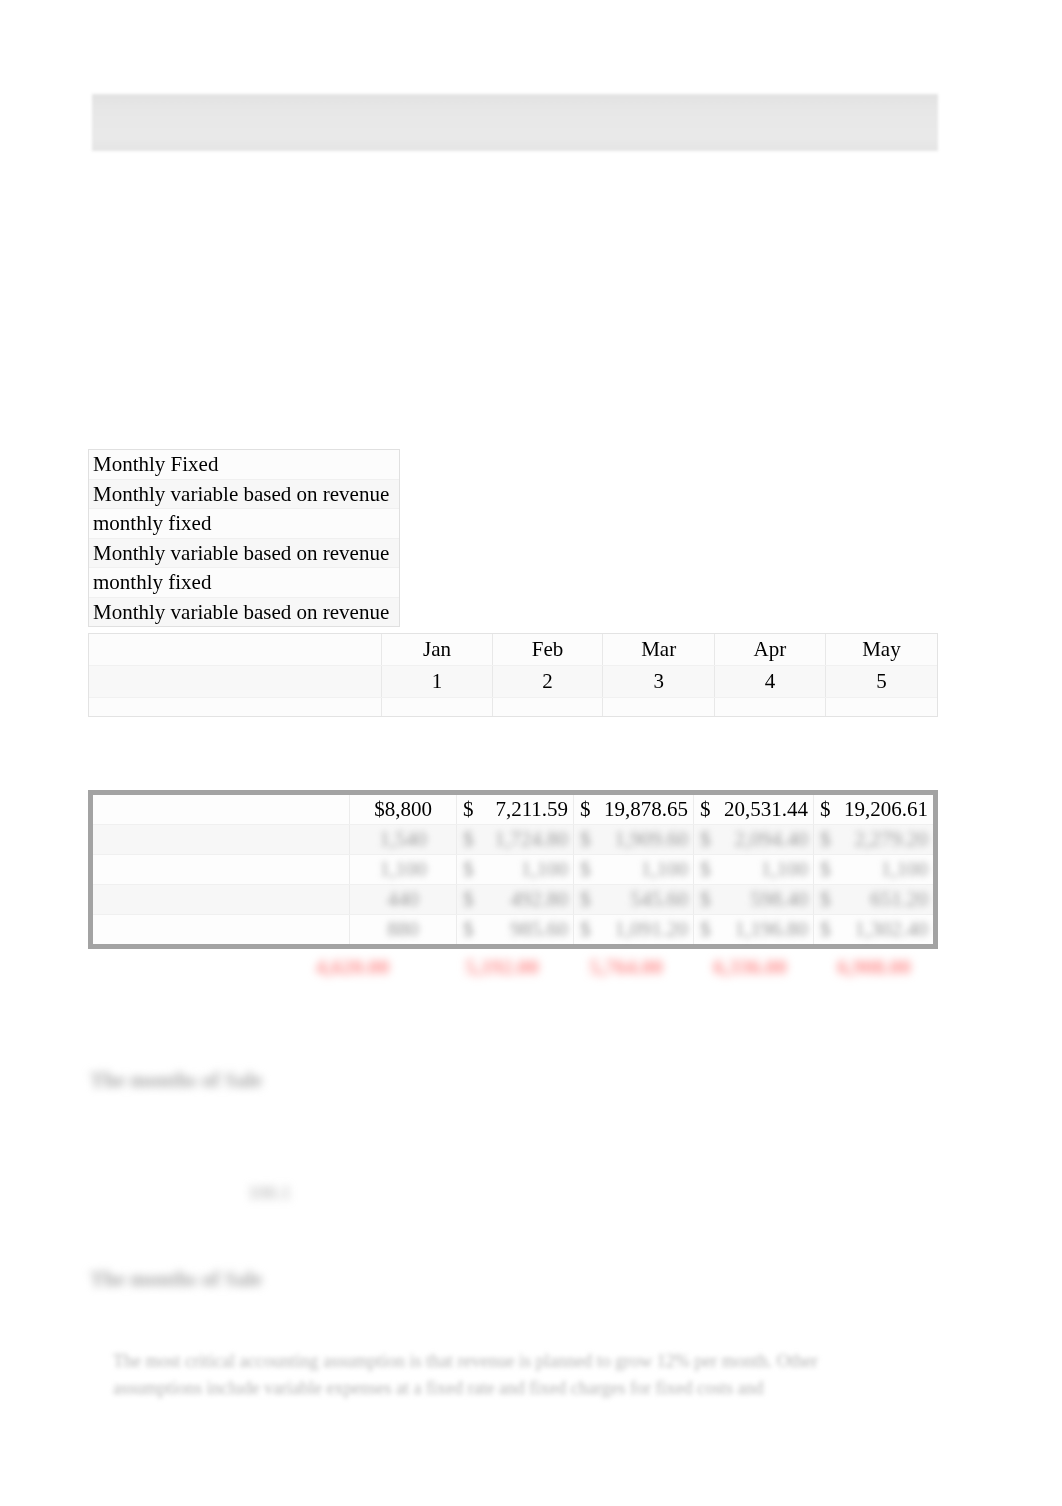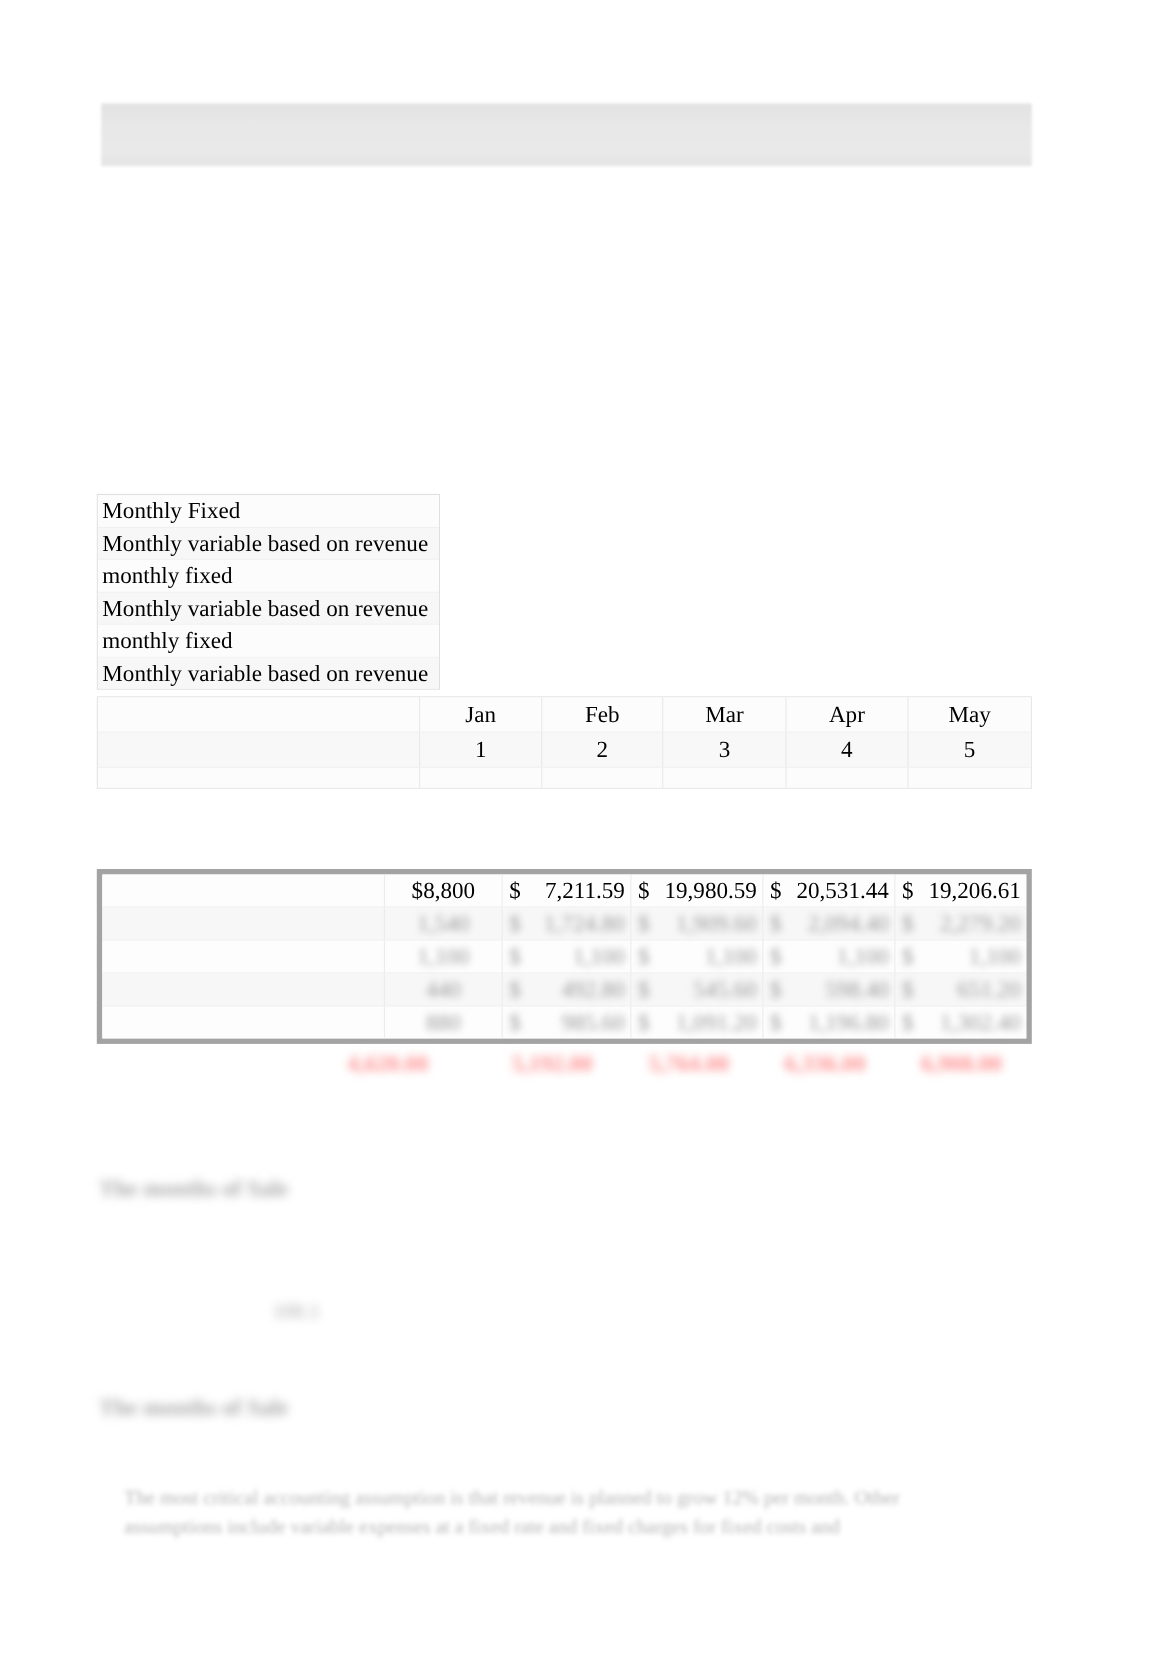--- a/index.html
+++ b/index.html
@@ -241,21 +241,21 @@
       </td>
       <td class="col-m">
         <span class="cell-money">
           <span class="cur">$</span>
           <span class="amt">7,211.59</span>
         </span>
       </td>
       <td class="col-m">
         <span class="cell-money">
           <span class="cur">$</span>
-          <span class="amt">19,980.59</span>
+          <span class="amt">19,878.65</span>
         </span>
       </td>
       <td class="col-m">
         <span class="cell-money">
           <span class="cur">$</span>
           <span class="amt">20,531.44</span>
         </span>
       </td>
       <td class="col-m">
         <span class="cell-money">

